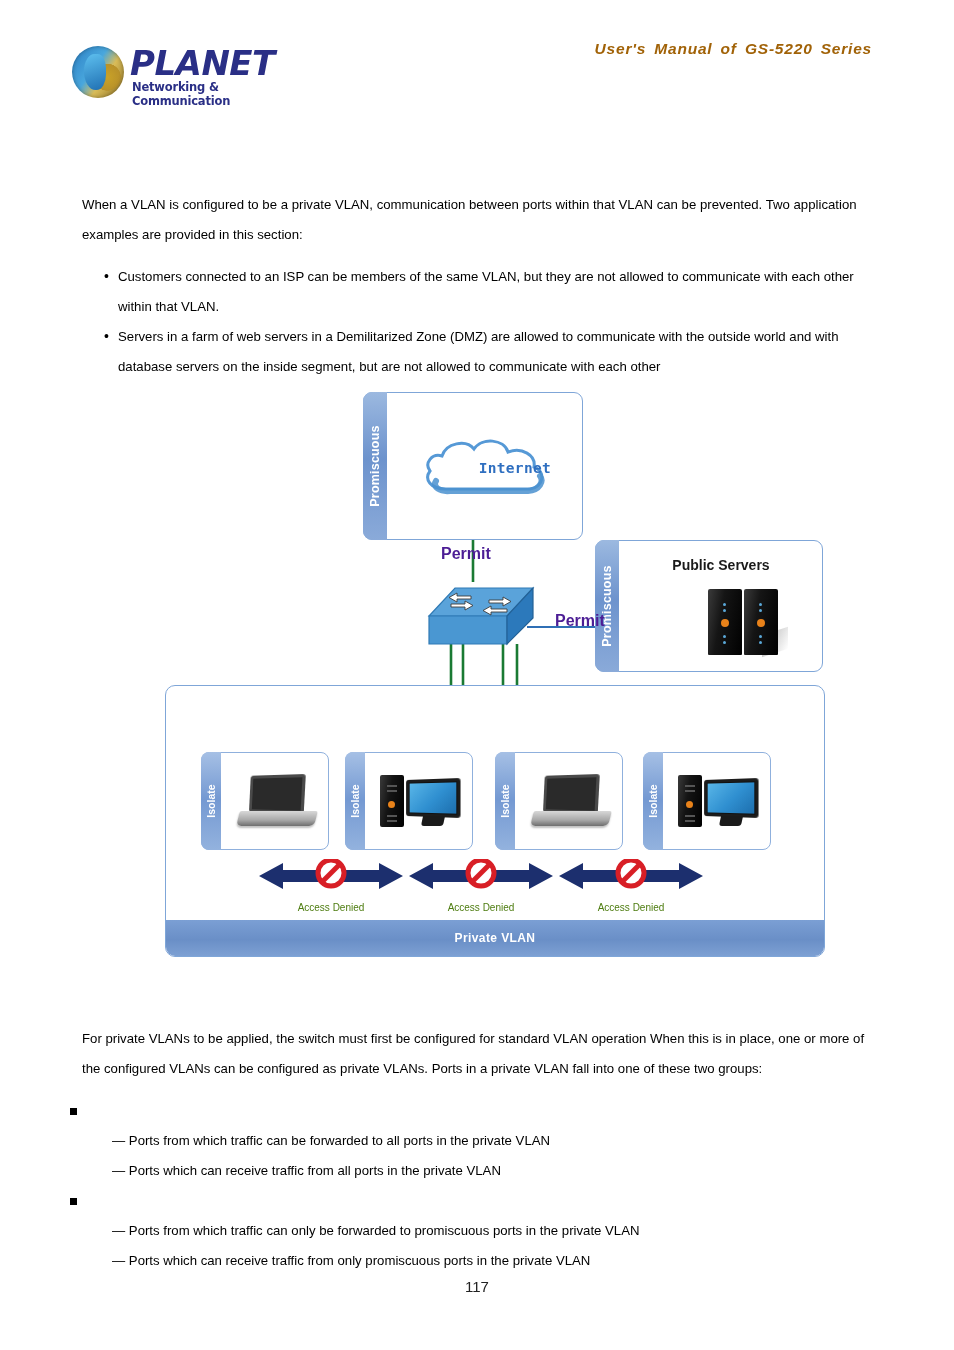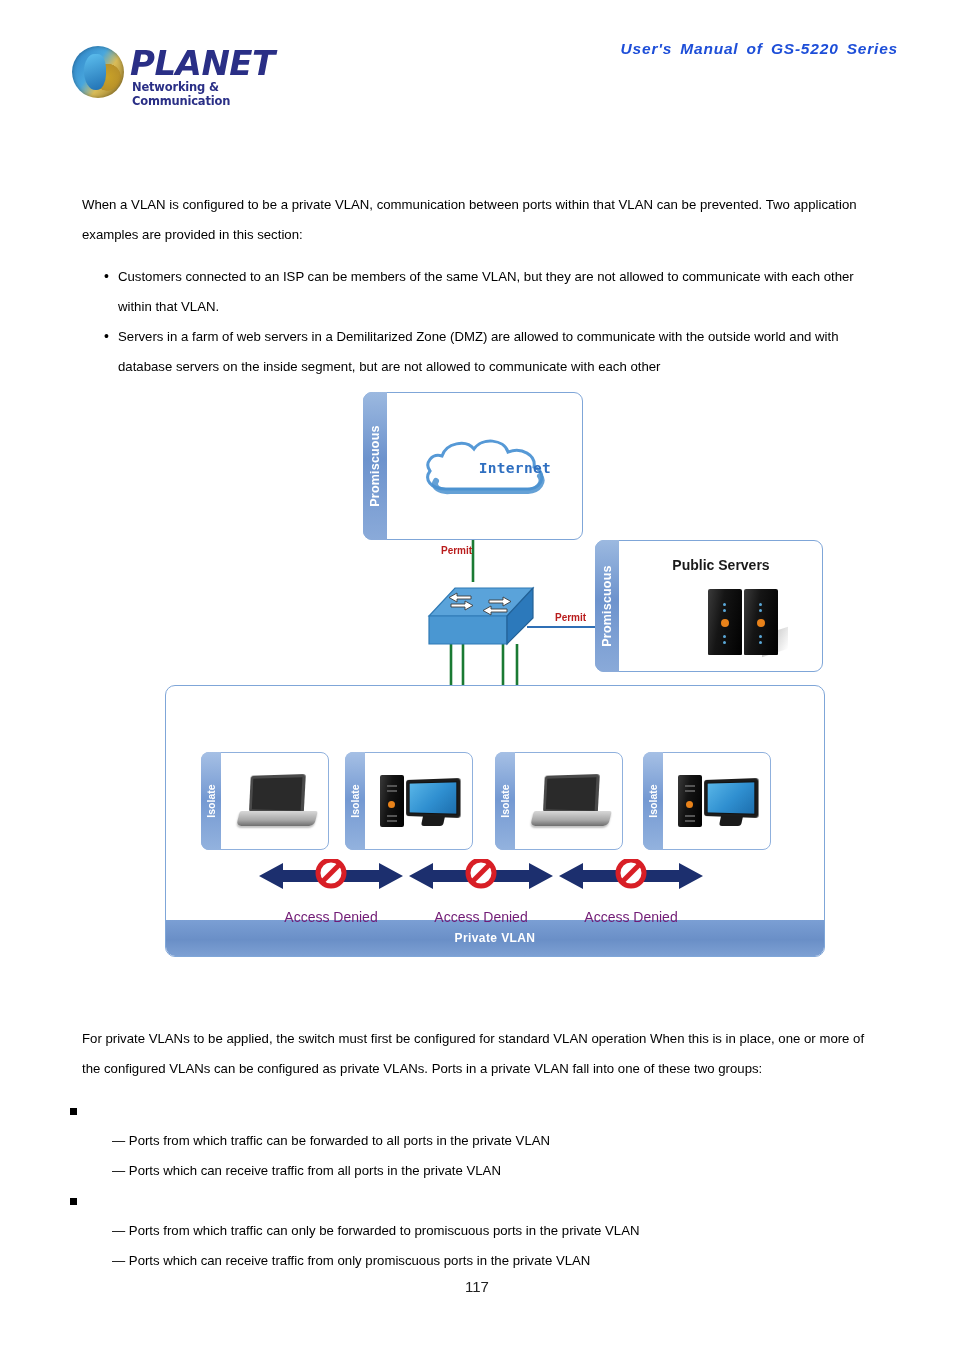--- a/index.html
+++ b/index.html
@@ -60,27 +60,27 @@
     position: absolute;
     left: 60px; top: 36px;
     font-family: "DejaVu Sans", sans-serif;
     font-size: 11.5px;
     font-weight: 700;
     color: #2a2f86;
     letter-spacing: -0.2px;
   }
   .manual-title {
     position: absolute;
-    right: 56px; top: 16px;
+    right: 82px; top: 16px;
     font-size: 15.5px;
     font-weight: 700;
     font-style: italic;
     letter-spacing: 0.8px;
     word-spacing: 3px;
-    color: #1d4ed8;
+    color: #a16207;
     text-align: right;
   }
 
   
   .doc-body {
     position: absolute;
     left: 70px;
     top: 178px;
     width: 814px;
   }
@@ -336,44 +336,44 @@
   
   .cables {
     position: absolute; left: 0; top: 0;
     width: 680px; height: 585px;
     pointer-events: none;
   }
 
   
   .permit-label {
     position: absolute;
-    font-size: 10px;
-    font-weight: 700;
-    color: #b91c1c;
+    font-size: 16px;
+    font-weight: 700;
+    color: #4c1d95;
   }
   #permit-internet { left: 286px; top: 163px; }
   #permit-servers  { left: 400px; top: 230px; }
 
   
   .denied {
     position: absolute;
     top: 477px;
     width: 160px;
     text-align: center;
   }
   .denied .arrow-wrap {
     position: relative;
     width: 160px; height: 34px;
     margin: 0 auto;
   }
   .denied .arrow-wrap svg { display: block; }
   .denied .denied-label {
-    font-size: 14px;
-    color: #701a75;
-    margin-top: 16px;
+    font-size: 10px;
+    color: #4d7c0f;
+    margin-top: 9px;
   }
 
   
   .page-number {
     position: absolute;
     left: 0; right: 0;
     top: 1278px;
     text-align: center;
     font-size: 15px;
     color: #222;

